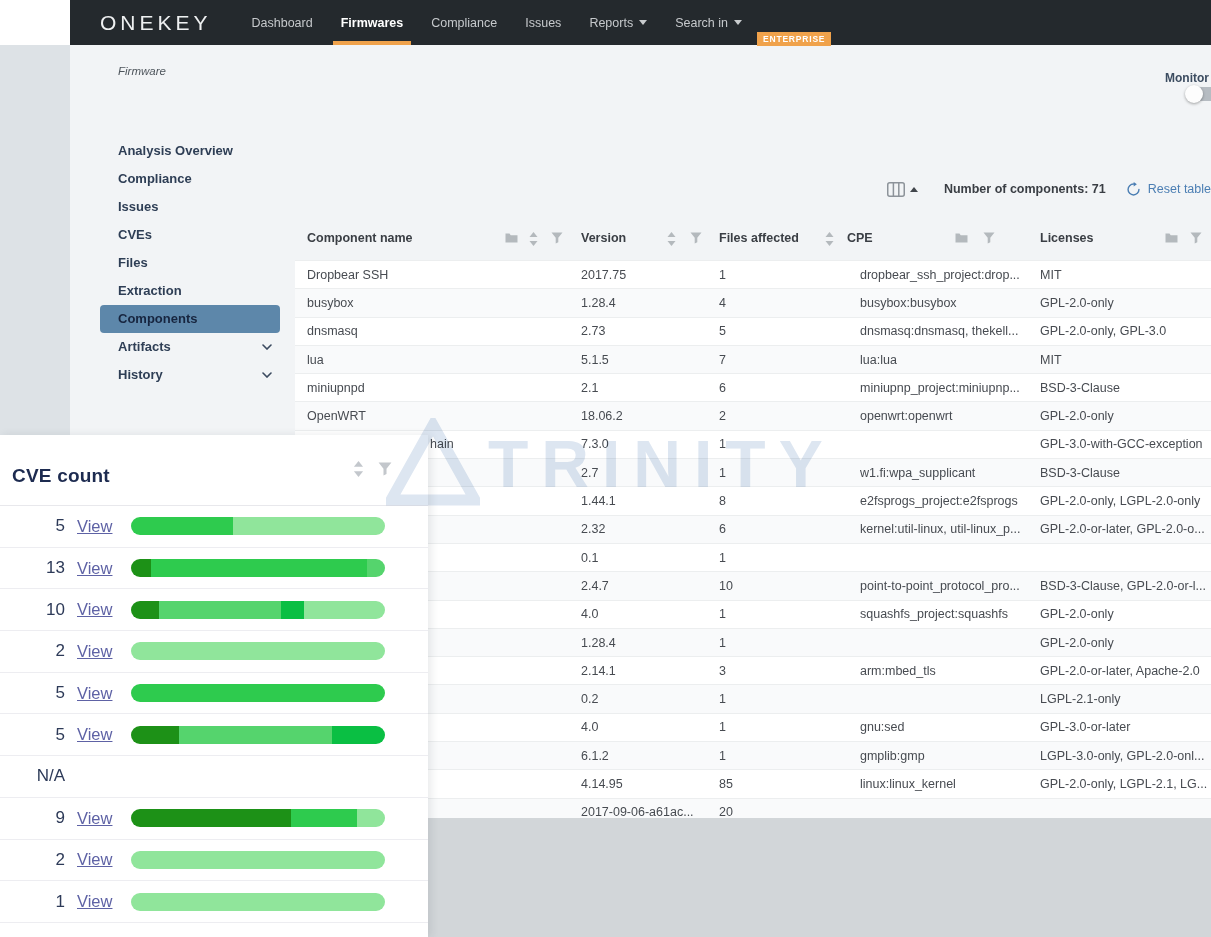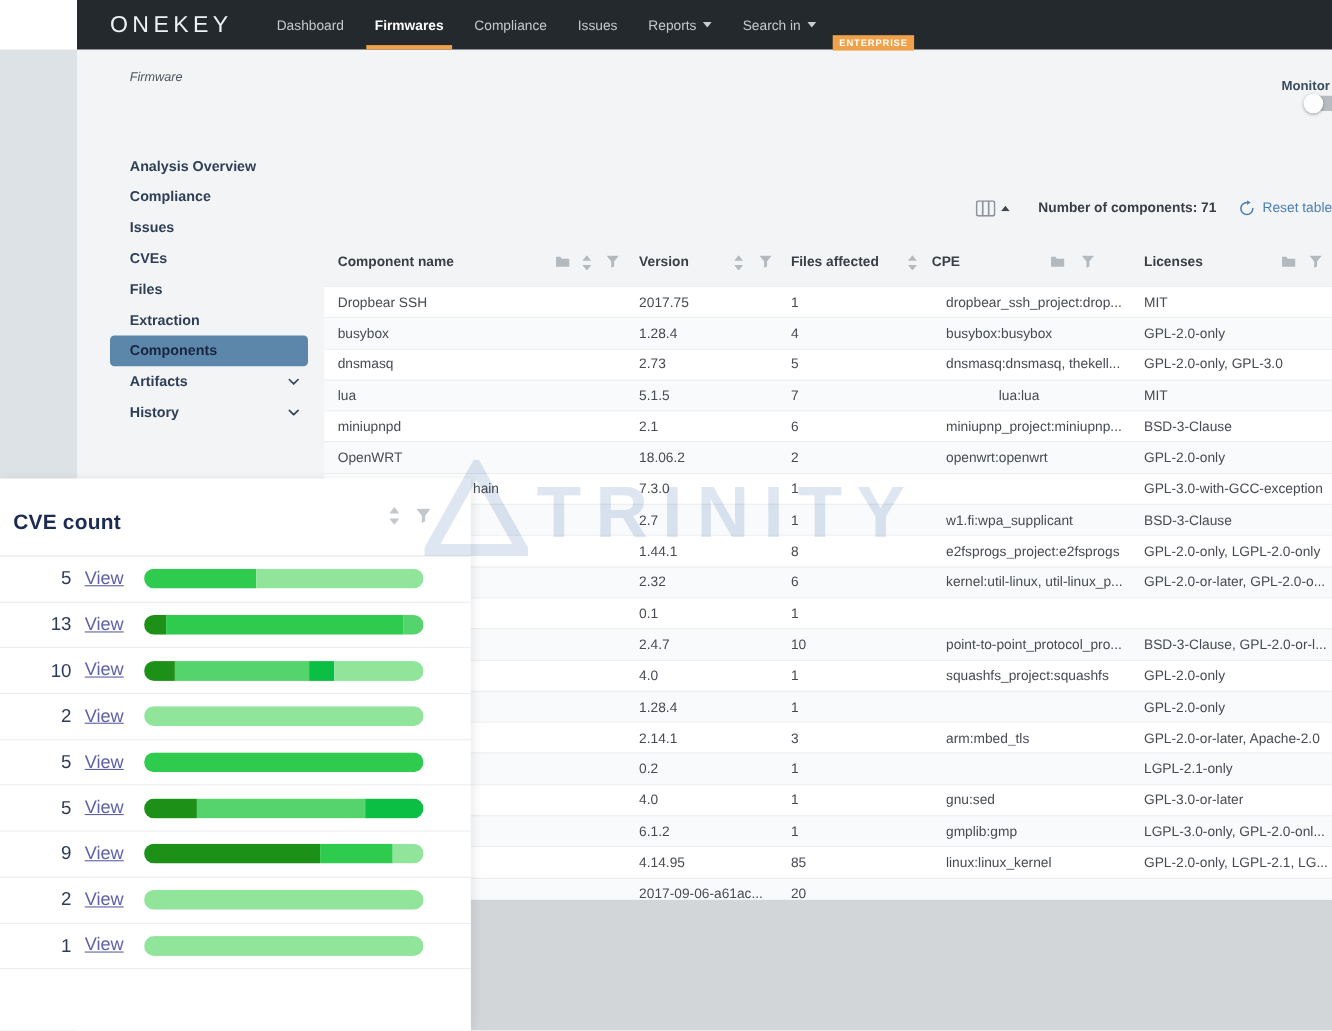--- a/index.html
+++ b/index.html
@@ -226,21 +226,21 @@
           <div class="td" style="left: 12px; width: 262px;">dnsmasq</div>
           <div class="td" style="left: 286px; width: 130px;">2.73</div>
           <div class="td" style="left: 424px; width: 130px;">5</div>
           <div class="td" style="left: 565px; width: 175px;">dnsmasq:dnsmasq, thekell...</div>
           <div class="td" style="left: 745px; width: 170px;">GPL-2.0-only, GPL-3.0</div>
         </div>
         <div class="trow">
           <div class="td" style="left: 12px; width: 262px;">lua</div>
           <div class="td" style="left: 286px; width: 130px;">5.1.5</div>
           <div class="td" style="left: 424px; width: 130px;">7</div>
-          <div class="td" style="left: 565px; width: 175px; margin-left: 48px;">lua:lua</div>
+          <div class="td" style="left: 565px; width: 175px;">lua:lua</div>
           <div class="td" style="left: 745px; width: 170px;">MIT</div>
         </div>
         <div class="trow">
           <div class="td" style="left: 12px; width: 262px;">miniupnpd</div>
           <div class="td" style="left: 286px; width: 130px;">2.1</div>
           <div class="td" style="left: 424px; width: 130px;">6</div>
           <div class="td" style="left: 565px; width: 175px;">miniupnp_project:miniupnp...</div>
           <div class="td" style="left: 745px; width: 170px;">BSD-3-Clause</div>
         </div>
         <div class="trow">
@@ -416,20 +416,23 @@
         <div class="cve-row">
           <span class="cve-num">5</span>
           <a class="cve-view">View</a>
           <div class="cve-bar">
             <span class="seg" style="width: 19%; background: rgb(29, 145, 23);"></span>
             <span class="seg" style="width: 60%; background: rgb(85, 212, 109);"></span>
             <span class="seg" style="width: 21%; background: rgb(10, 191, 67);"></span>
           </div>
         </div>
         <div class="cve-row">
+          <span class="cve-num">N/A</span>
+        </div>
+        <div class="cve-row">
           <span class="cve-num">9</span>
           <a class="cve-view">View</a>
           <div class="cve-bar">
             <span class="seg" style="width: 63%; background: rgb(29, 145, 23);"></span>
             <span class="seg" style="width: 26%; background: rgb(46, 203, 78);"></span>
             <span class="seg" style="width: 11%; background: rgb(144, 229, 155);"></span>
           </div>
         </div>
         <div class="cve-row">
           <span class="cve-num">2</span>

